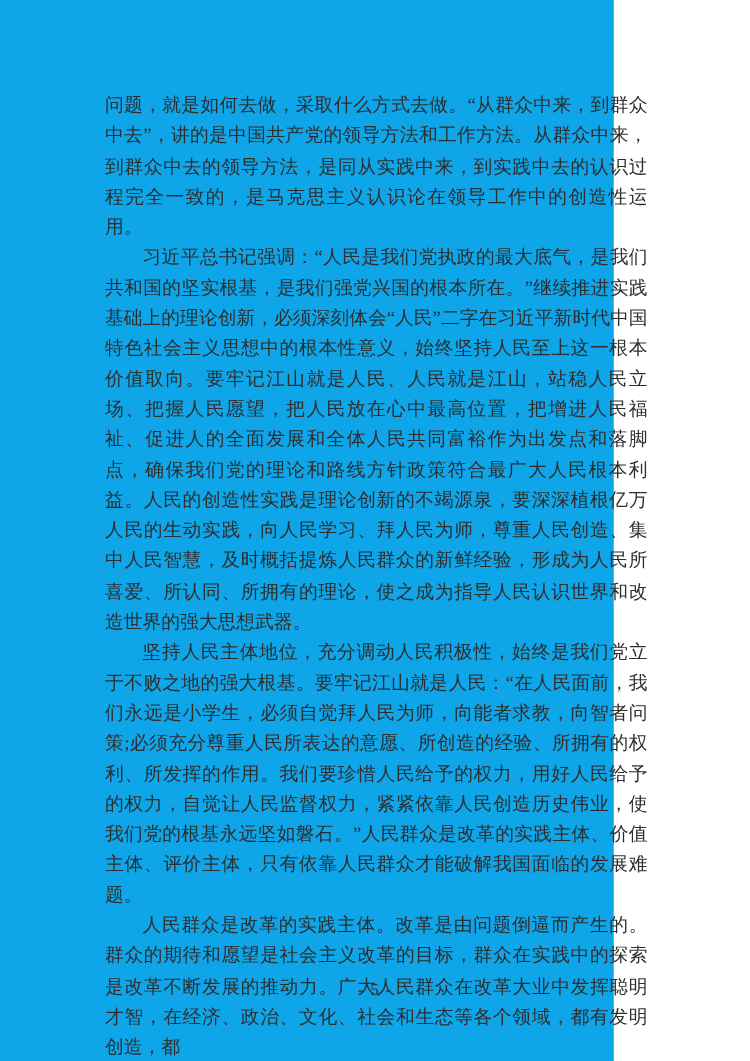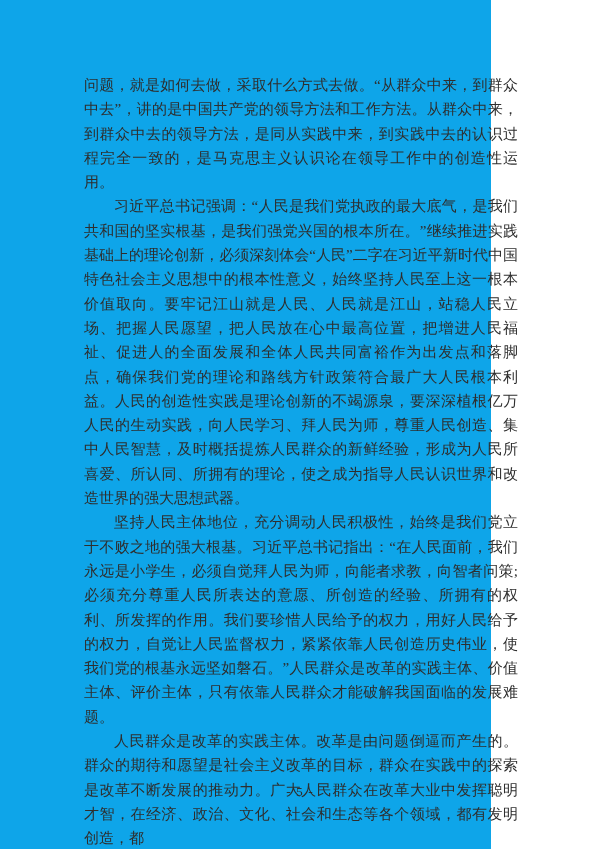--- a/index.html
+++ b/index.html
@@ -56,17 +56,17 @@
     color: #2e2e2e;
   }
 </style>
 </head>
 <body>
 
 <div class="page">
   <div class="content">
     <p class="para first">问题，就是如何去做，采取什么方式去做。“从群众中来，到群众中去”，讲的是中国共产党的领导方法和工作方法。从群众中来，到群众中去的领导方法，是同从实践中来，到实践中去的认识过程完全一致的，是马克思主义认识论在领导工作中的创造性运用。</p>
     <p class="para">习近平总书记强调：“人民是我们党执政的最大底气，是我们共和国的坚实根基，是我们强党兴国的根本所在。”继续推进实践基础上的理论创新，必须深刻体会“人民”二字在习近平新时代中国特色社会主义思想中的根本性意义，始终坚持人民至上这一根本价值取向。要牢记江山就是人民、人民就是江山，站稳人民立场、把握人民愿望，把人民放在心中最高位置，把增进人民福祉、促进人的全面发展和全体人民共同富裕作为出发点和落脚点，确保我们党的理论和路线方针政策符合最广大人民根本利益。人民的创造性实践是理论创新的不竭源泉，要深深植根亿万人民的生动实践，向人民学习、拜人民为师，尊重人民创造、集中人民智慧，及时概括提炼人民群众的新鲜经验，形成为人民所喜爱、所认同、所拥有的理论，使之成为指导人民认识世界和改造世界的强大思想武器。</p>
-    <p class="para">坚持人民主体地位，充分调动人民积极性，始终是我们党立于不败之地的强大根基。习近平总书记指出：“在人民面前，我们永远是小学生，必须自觉拜人民为师，向能者求教，向智者问策;必须充分尊重人民所表达的意愿、所创造的经验、所拥有的权利、所发挥的作用。我们要珍惜人民给予的权力，用好人民给予的权力，自觉让人民监督权力，紧紧依靠人民创造历史伟业，使我们党的根基永远坚如磐石。”人民群众是改革的实践主体、价值主体、评价主体，只有依靠人民群众才能破解我国面临的发展难题。</p>
+    <p class="para">坚持人民主体地位，充分调动人民积极性，始终是我们党立于不败之地的强大根基。要牢记江山就是人民：“在人民面前，我们永远是小学生，必须自觉拜人民为师，向能者求教，向智者问策;必须充分尊重人民所表达的意愿、所创造的经验、所拥有的权利、所发挥的作用。我们要珍惜人民给予的权力，用好人民给予的权力，自觉让人民监督权力，紧紧依靠人民创造历史伟业，使我们党的根基永远坚如磐石。”人民群众是改革的实践主体、价值主体、评价主体，只有依靠人民群众才能破解我国面临的发展难题。</p>
     <p class="para">人民群众是改革的实践主体。改革是由问题倒逼而产生的。群众的期待和愿望是社会主义改革的目标，群众在实践中的探索是改革不断发展的推动力。广大人民群众在改革大业中发挥聪明才智，在经济、政治、文化、社会和生态等各个领域，都有发明创造，都</p>
   </div>
   <div class="page-number">- 5 -</div>
 </div>
 
 </body></html>

